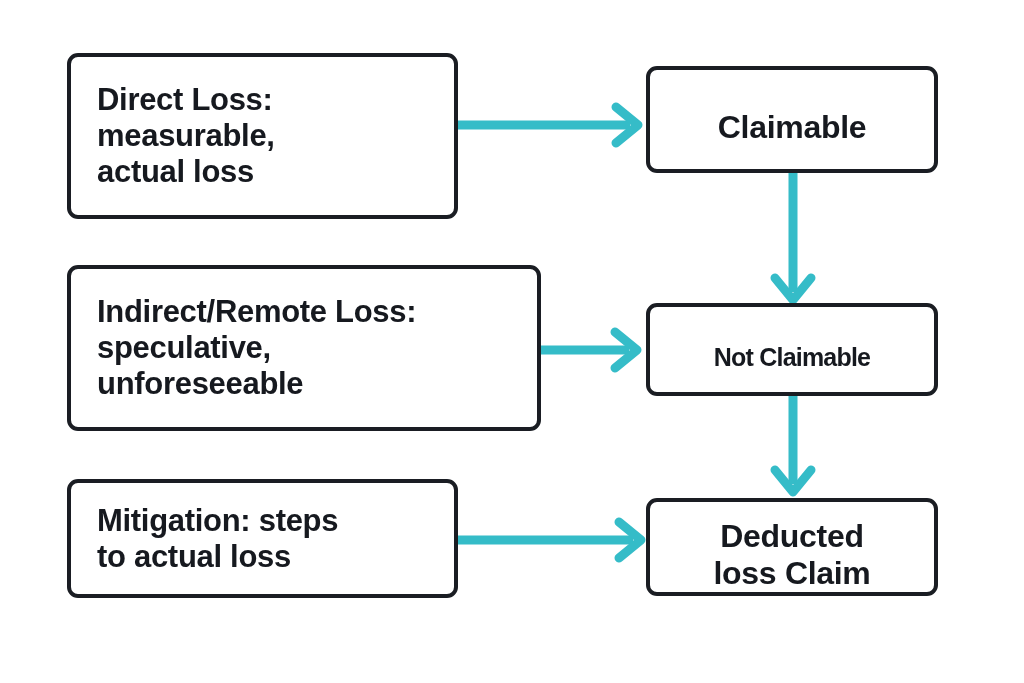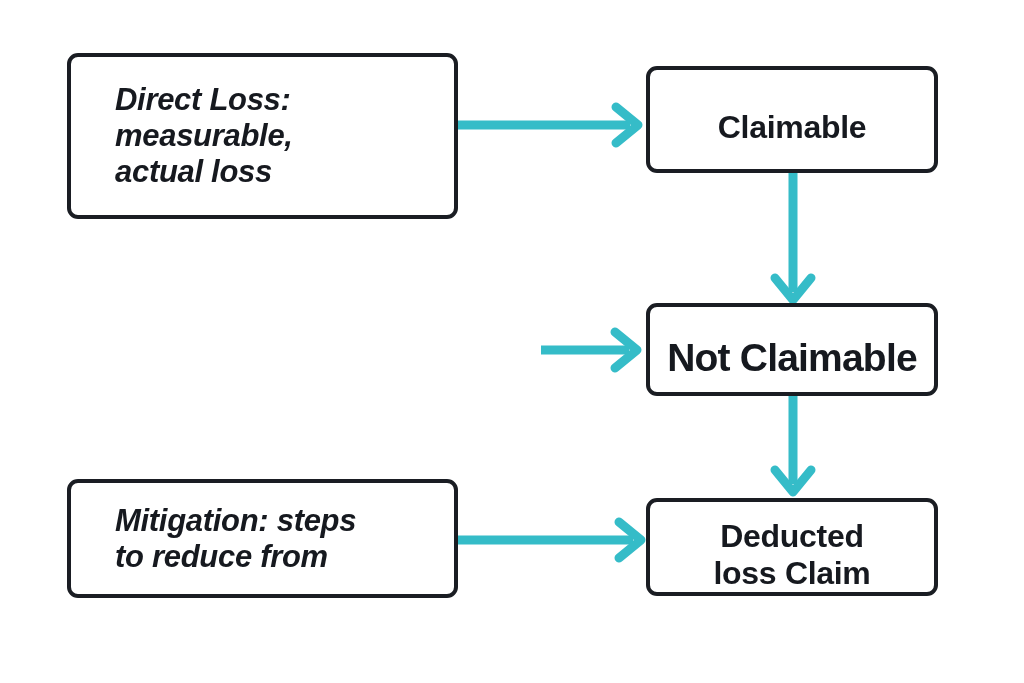--- a/index.html
+++ b/index.html
@@ -31,23 +31,22 @@
   .node .node-label {
     font-weight: bold;
     color: #16191f;
     line-height: 1.16;
     letter-spacing: -0.3px;
     white-space: pre-line;
   }
   
   .node-left .node-label {
     font-size: 31px;
-    padding-left: 44px;
+    padding-left: 26px;
     text-align: left;
-    font-style: italic;
   }
   #node-direct-loss {
     left: 67px;
     top: 53px;
     width: 391px;
     height: 166px;
   }
   #node-indirect-loss {
     left: 67px;
     top: 265px;
@@ -81,21 +80,21 @@
     width: 292px;
     height: 107px;
   }
   #node-not-claimable {
     left: 646px;
     top: 303px;
     width: 292px;
     height: 93px;
   }
   #node-not-claimable .node-label {
-    font-size: 39px;
+    font-size: 25px;
     letter-spacing: -0.8px;
   }
   #node-deducted {
     left: 646px;
     top: 498px;
     width: 292px;
     height: 98px;
   }
   
   .connector {
@@ -147,24 +146,29 @@
       <polyline points="7,78 25,100 43,78" fill="none" stroke="#35bcc8" stroke-width="9" stroke-linecap="round" stroke-linejoin="round"></polyline>
     </svg>
   </div>
 
   <div class="node node-left" id="node-direct-loss">
     <span class="node-label">Direct Loss:
 measurable,
 actual loss</span>
   </div>
 
+  <div class="node node-left" id="node-indirect-loss">
+    <span class="node-label">Indirect/Remote Loss:
+speculative,
+unforeseeable</span>
+  </div>
 
   <div class="node node-left" id="node-mitigation">
     <span class="node-label">Mitigation: steps
-to reduce from</span>
+to actual loss</span>
   </div>
 
   <div class="node node-right" id="node-claimable">
     <span class="node-label">Claimable</span>
   </div>
 
   <div class="node node-right" id="node-not-claimable">
     <span class="node-label">Not Claimable</span>
   </div>
 

